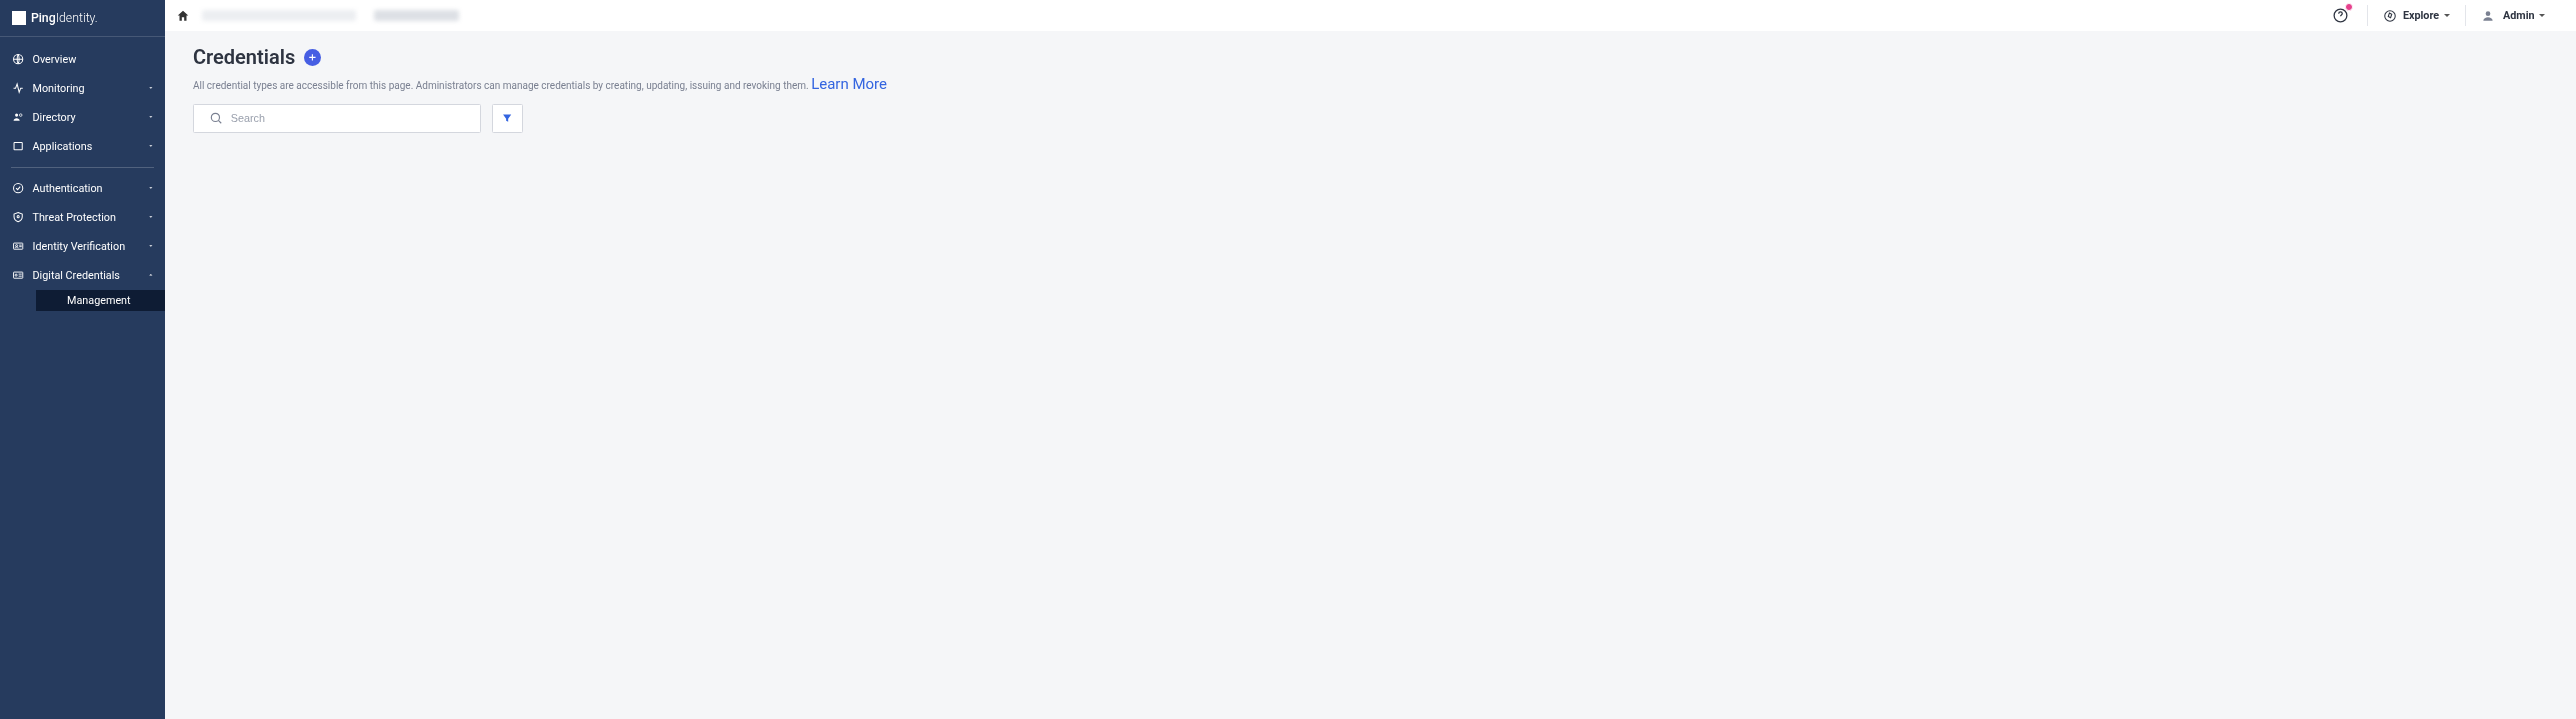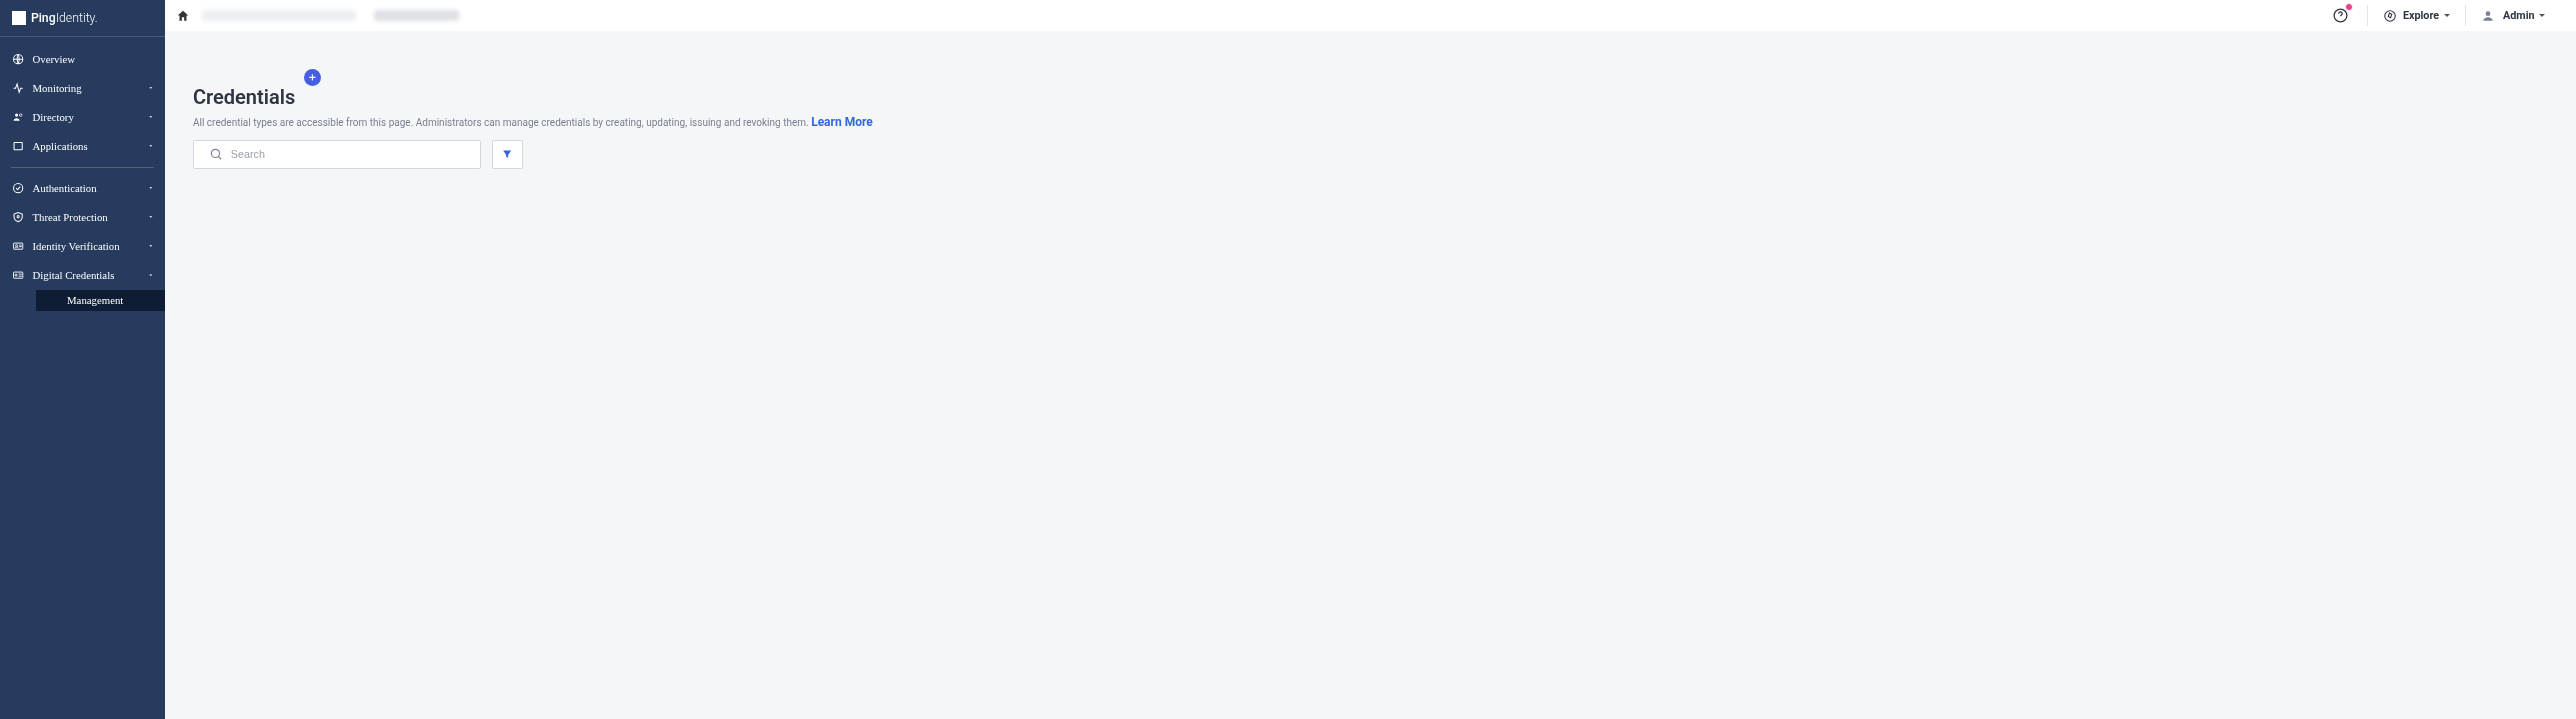--- a/index.html
+++ b/index.html
@@ -56,21 +56,21 @@
     margin-left: 36px;
   }
   .nav-icon {
     width: 14px; height: 14px;
     margin-right: 7.7px;
     display: inline-flex;
     align-items: center;
     justify-content: center;
     flex-shrink: 0;
   }
-  .nav-label { flex: 1; font-family: Liberation Serif, serif; }
+  .nav-label { flex: 1; }
   .nav-caret {
     width: 7.7px; height: 7.7px;
     display: inline-flex;
     align-items: center;
     justify-content: center;
   }
   .nav-divider {
     height: 0.8px;
     background: rgba(255,255,255,0.2);
     margin: 6.1px 10.8px;
@@ -130,36 +130,35 @@
   .content {
     padding: 14px 28px;
     background:#f5f6f8;
     flex:1;
   }
   .page-header { display:flex; align-items:center; gap:9.2px; }
   .page-title {
     font-size: 20px;
     font-weight: 600;
     color:#2e3441;
-    margin-top:40px;
   }
   .add-btn {
     width:17px; height:17px;
     border-radius:50%;
     background:#465ee3;
     display:flex; align-items:center; justify-content:center;
     color:#fff;
     cursor:pointer;
   }
   .page-desc {
     margin-top:6.1px;
     font-size:10px;
     color:#7a8091;
   }
-  .learn-more { color:#3465e0; font-size:12px; text-decoration:none;font-weight:bold; }
+  .learn-more { color:#3465e0; font-size:15px; text-decoration:none; }
 
   .toolbar {
     margin-top:10.8px;
     display:flex;
     gap:10.8px;
   }
   .search-box {
     width:288px;
     height:29px;
     border:0.8px solid #d4d7de;

